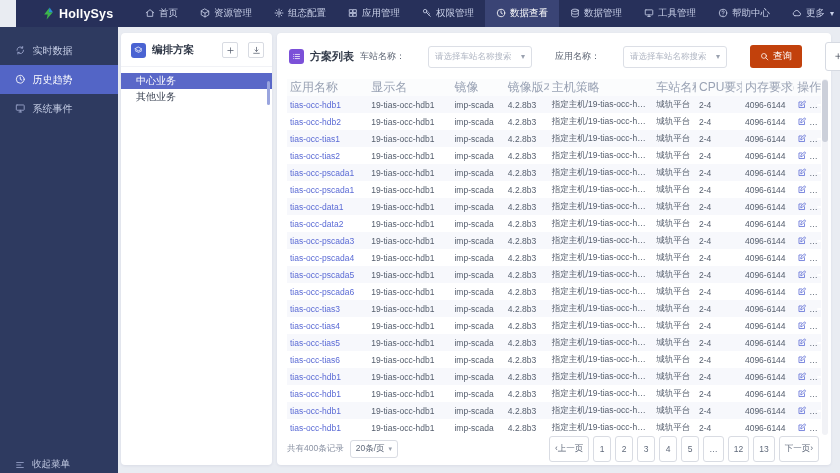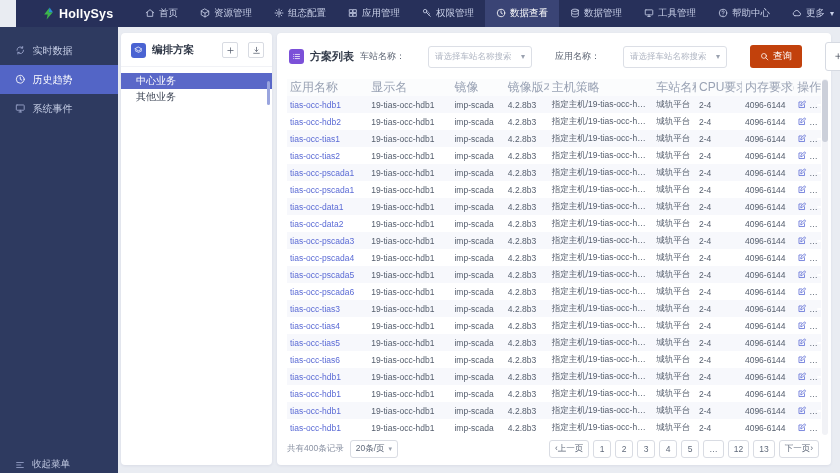--- a/index.html
+++ b/index.html
@@ -70,21 +70,21 @@
   .op-ban::after{content:"";position:absolute;left:2px;right:2px;top:4px;height:1.6px;background:#fff;border-radius:1px}
   .tbl-scroll{position:absolute;top:46px;bottom:30px;right:3px;width:6px;background:#f1f2f6;border-radius:3px}
   .tbl-thumb{position:absolute;top:1px;left:0;width:6px;height:62px;background:#ccd0da;border-radius:3px;cursor:grab}
 
   
   .main-foot{position:absolute;left:10px;right:12px;bottom:6px;height:20px;display:flex;align-items:center;gap:6px}
   .total-text{font-size:8.5px;color:#8b93a4}
   .pagesize{height:18px;border:1px solid #d9dce3;border-radius:3px;background:#fff;display:inline-flex;align-items:center;gap:4px;padding:0 5px;font-size:8.5px;color:#606a7b;cursor:pointer}
   .pagesize .caret{font-size:7px;color:#9aa1af}
   .pager{margin-left:auto;display:flex;align-items:center;gap:4px}
-  .pg{min-width:18px;height:18px;border:1px solid #d9dce3;background:#fff;border-radius:3px;font-size:8.5px;color:#606a7b;display:inline-flex;align-items:center;justify-content:center;padding:0 5px;cursor:pointer;font-family:inherit}
+  .pg{min-width:18px;height:26px;border:1px solid #d9dce3;background:#fff;border-radius:3px;font-size:8.5px;color:#606a7b;display:inline-flex;align-items:center;justify-content:center;padding:0 5px;cursor:pointer;font-family:inherit}
 </style>
 </head>
 <body>
 
 <svg width="0" height="0" style="position:absolute" aria-hidden="true">
   <defs>
     <symbol id="i-home" viewBox="0 0 24 24">
         <path d="M3 11.5 12 4l9 7.5M5.5 9.8V20h13V9.8"></path>
       </symbol>
     <symbol id="i-cube" viewBox="0 0 24 24">

